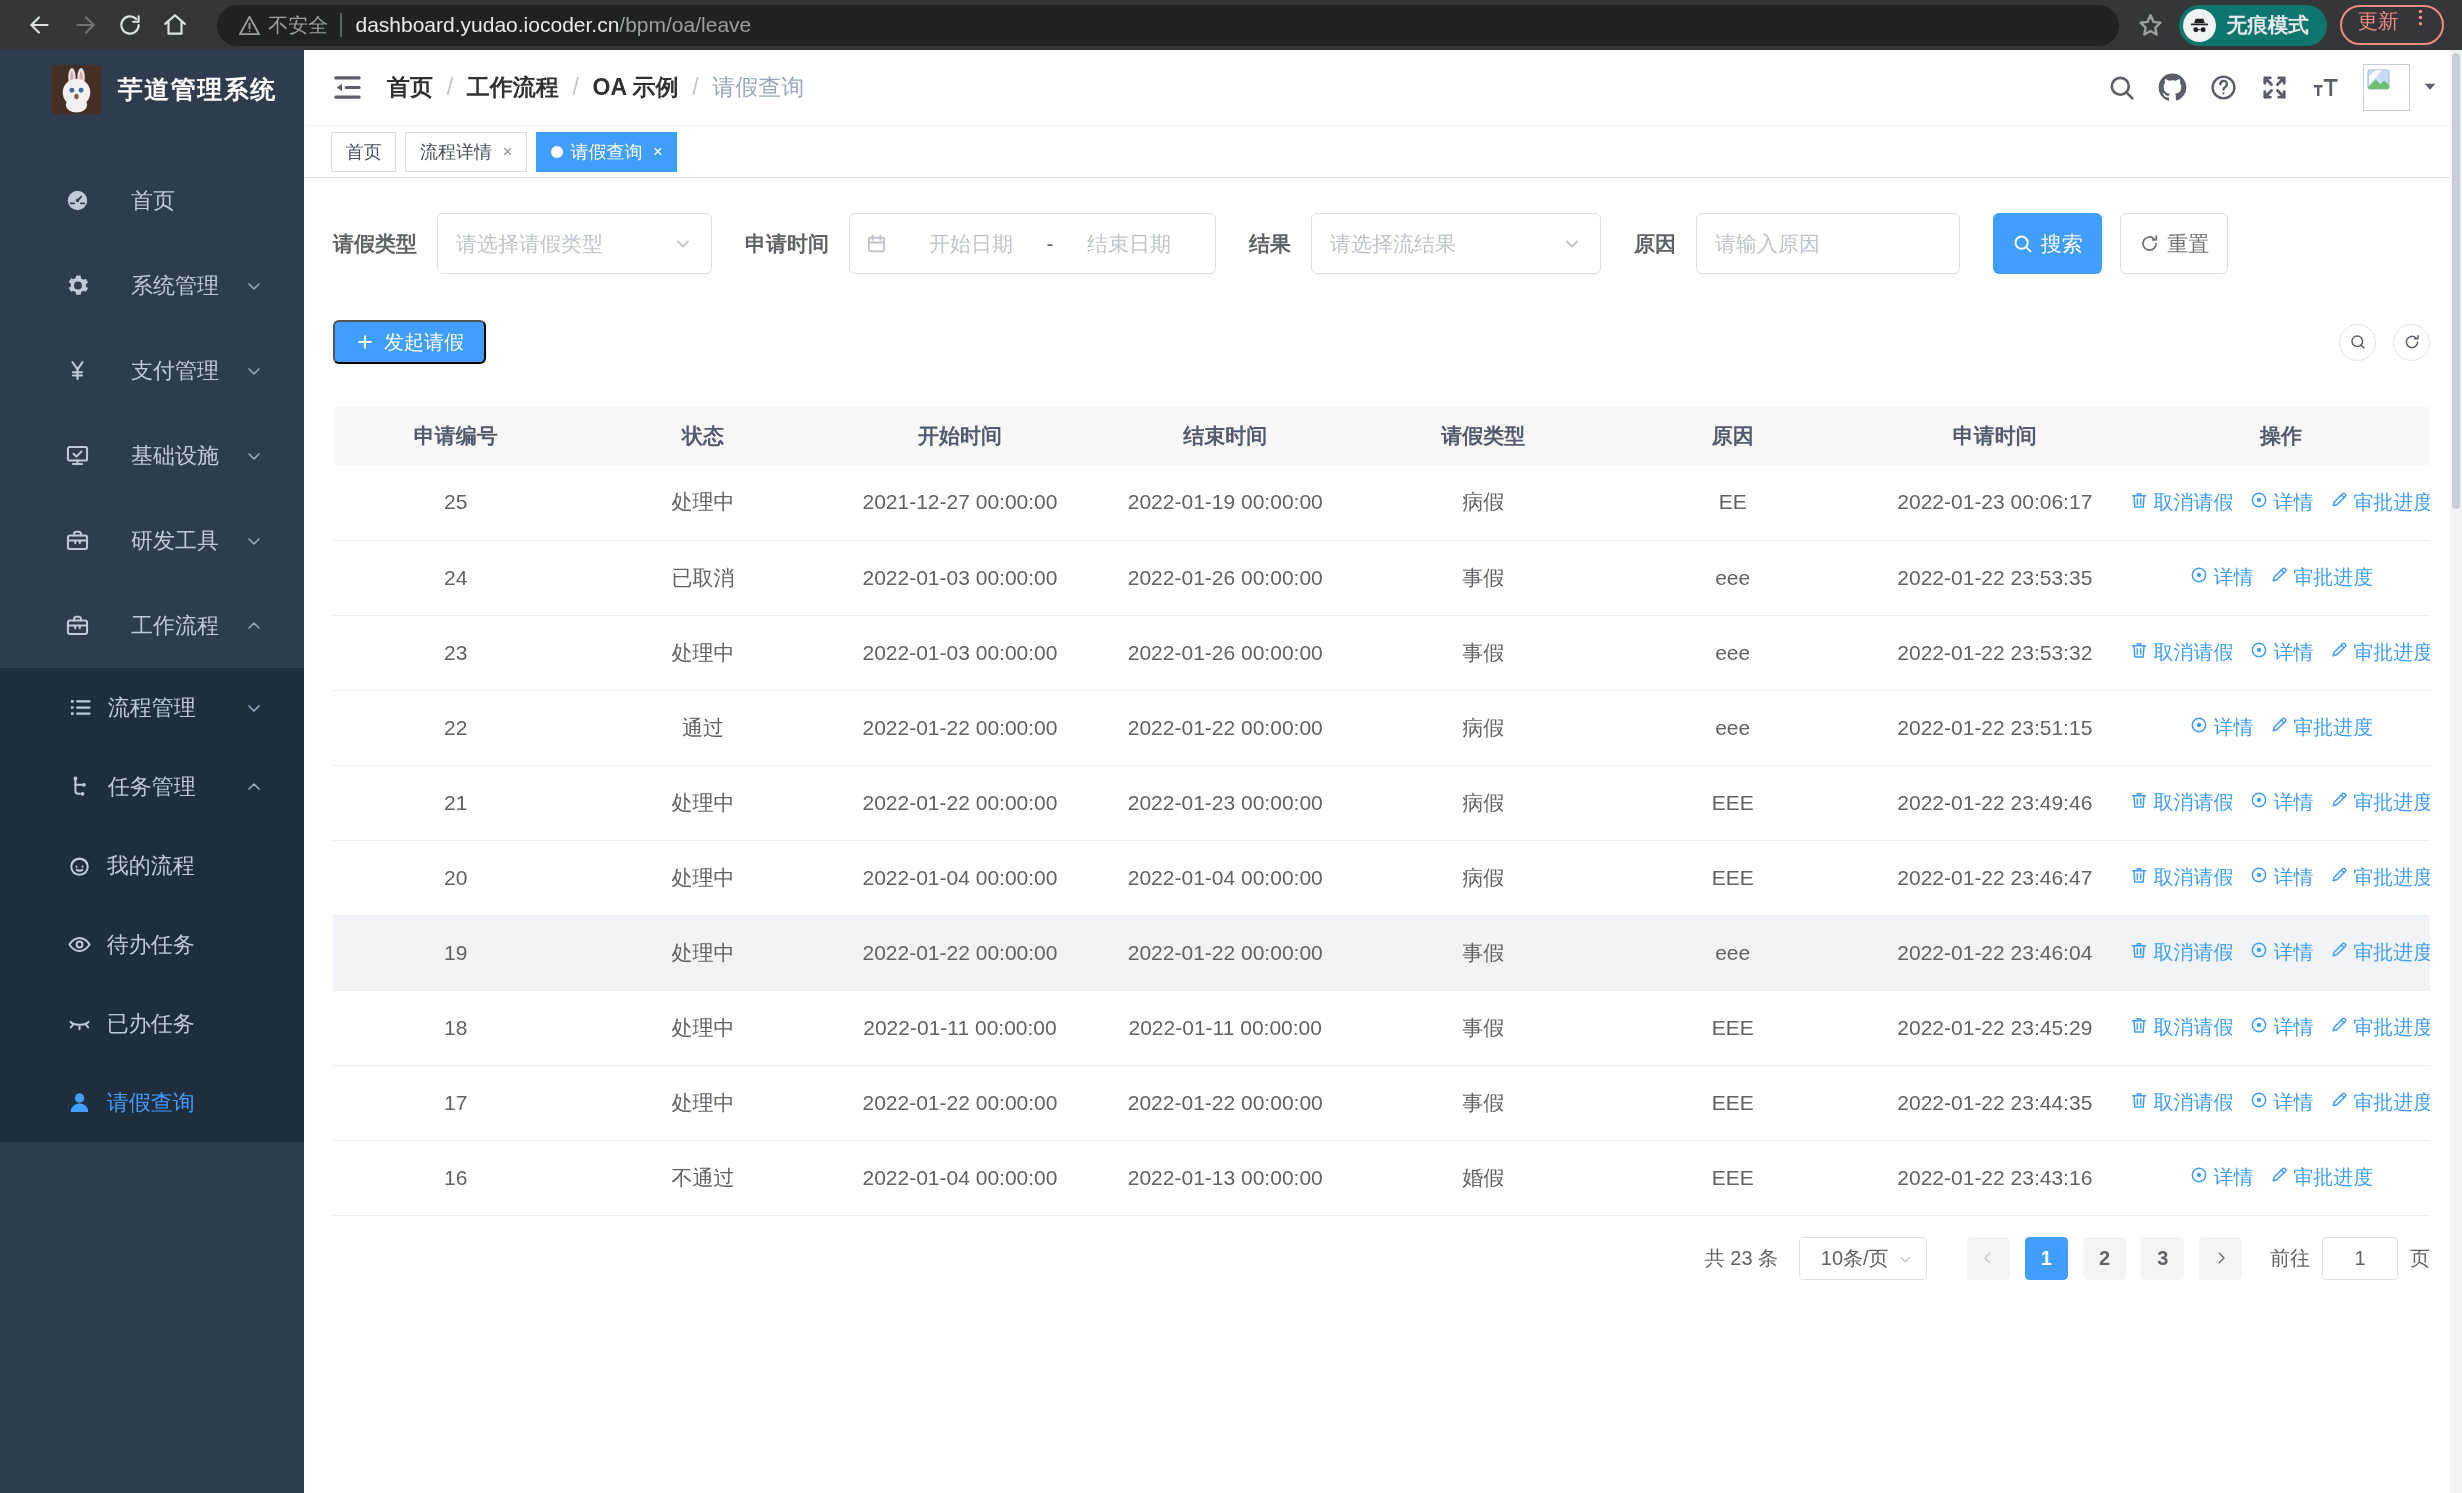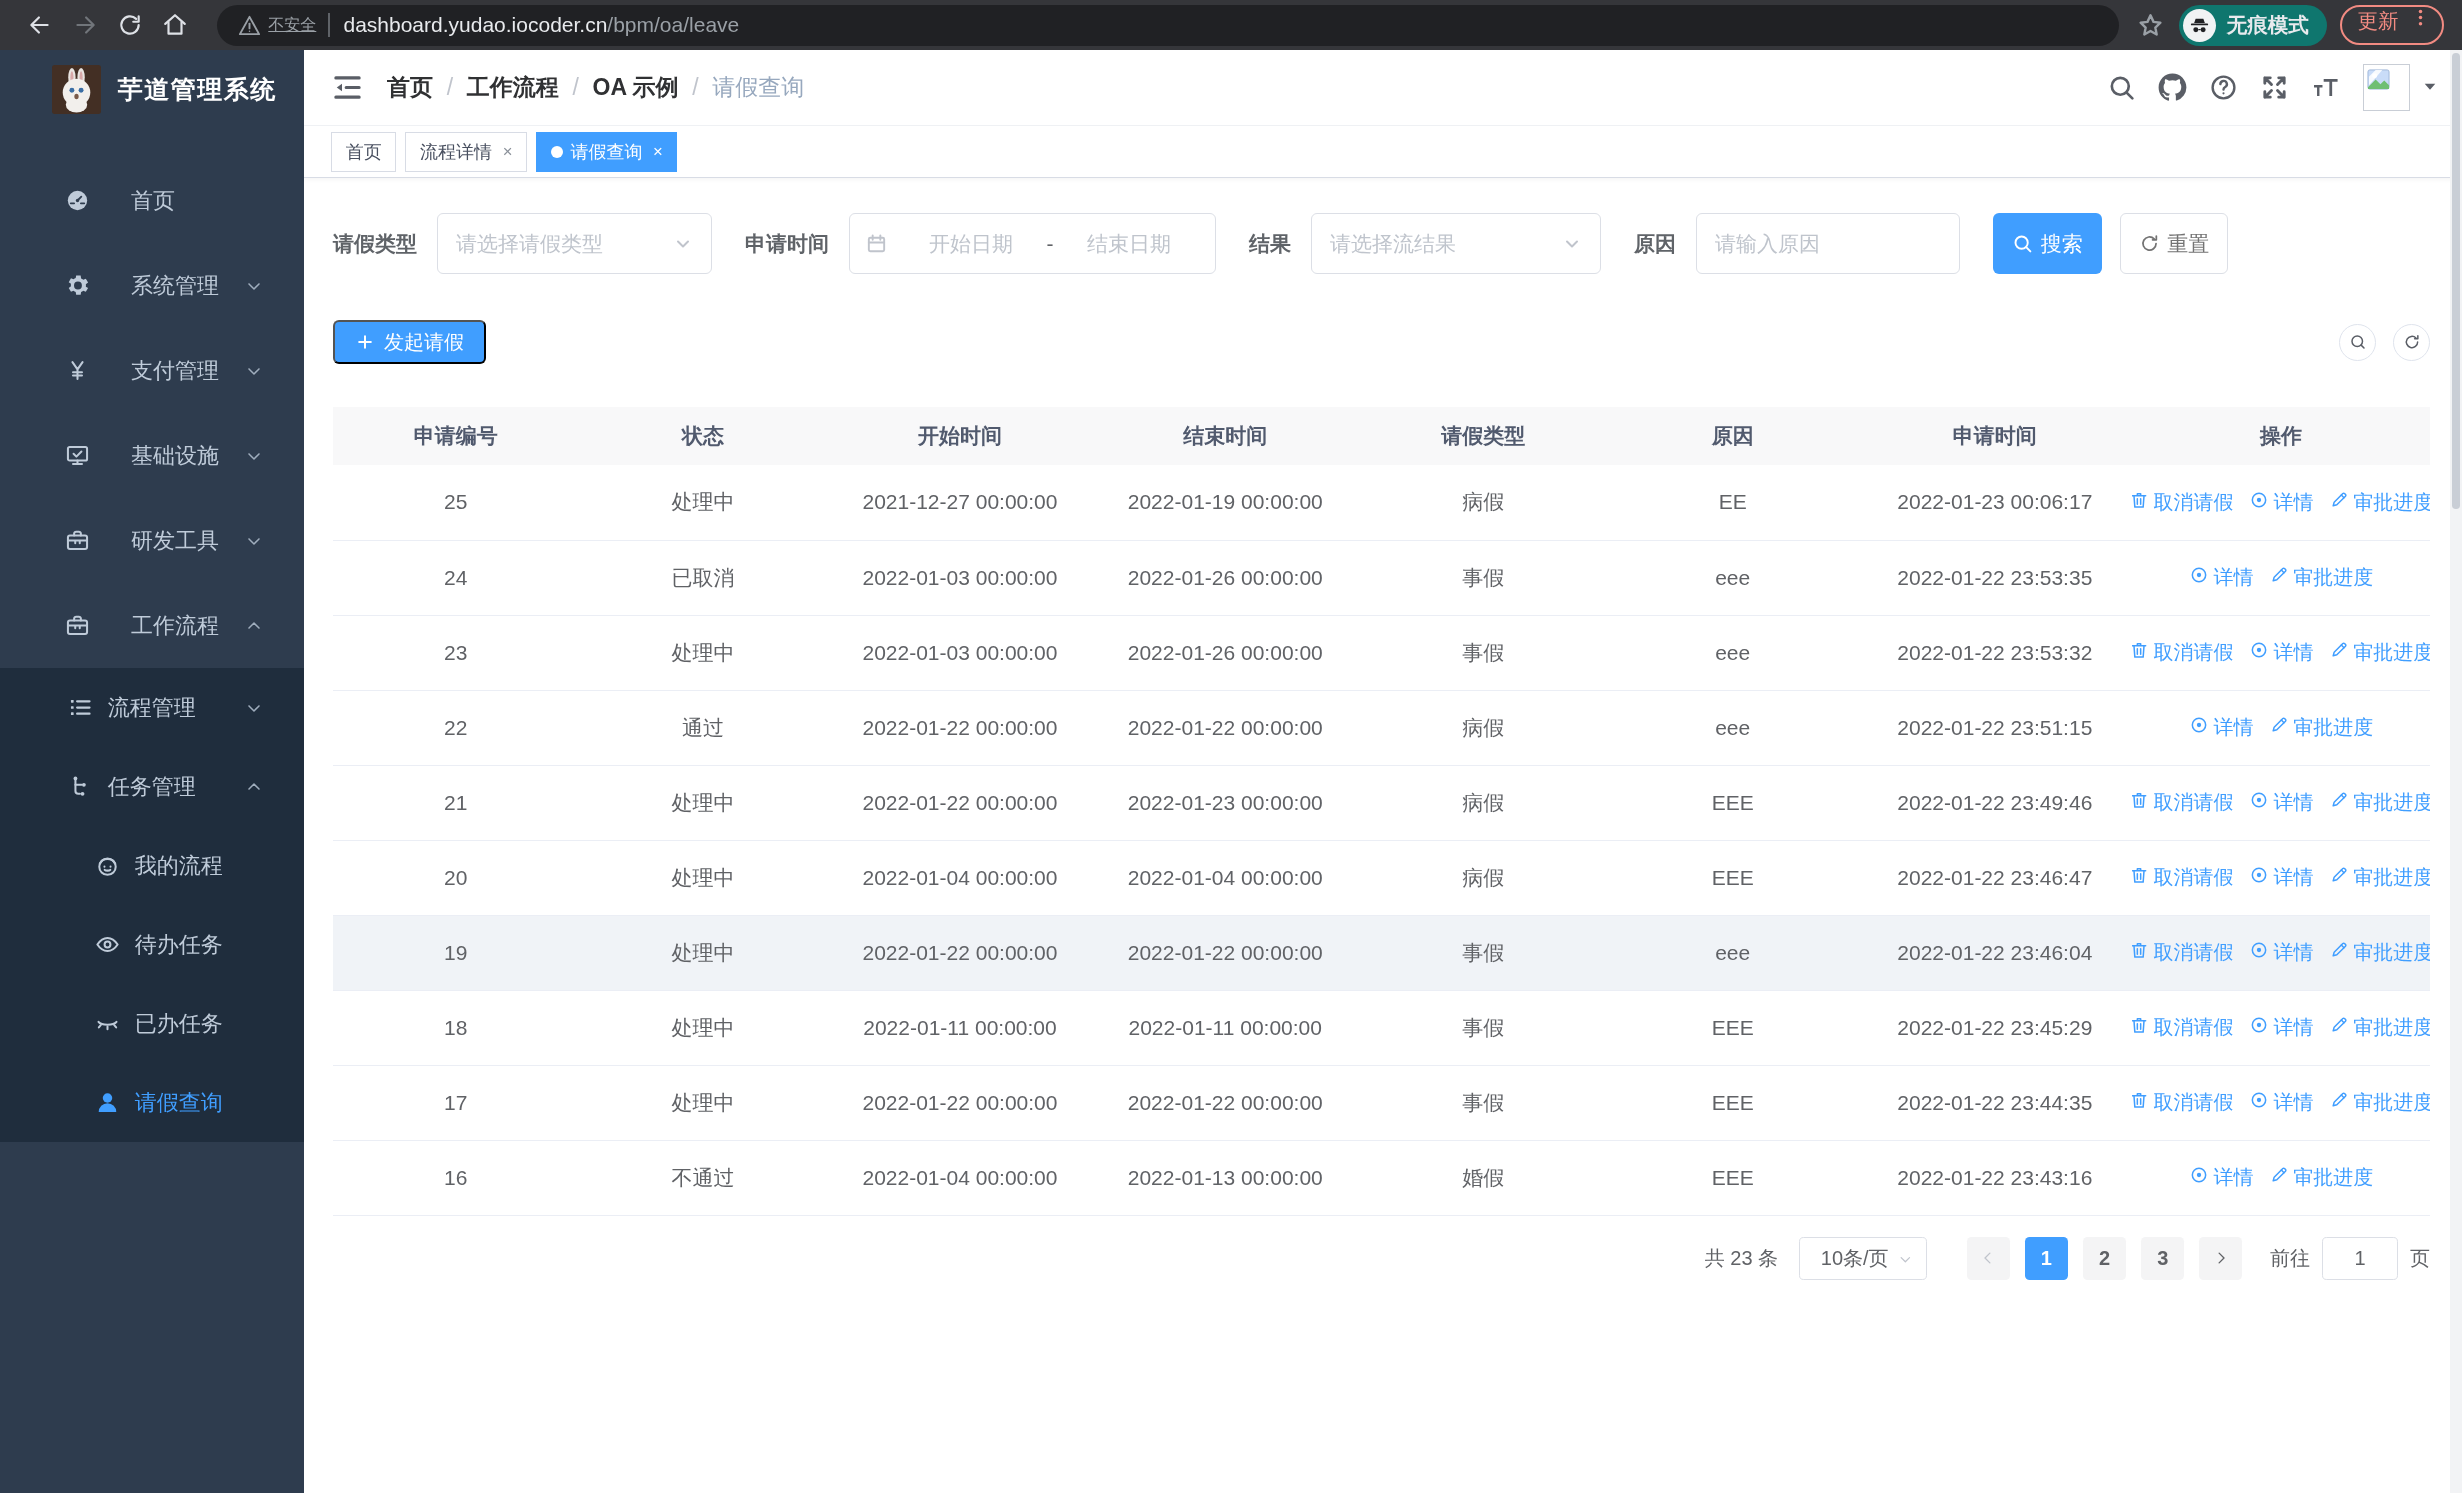--- a/index.html
+++ b/index.html
@@ -8,21 +8,21 @@
 
   
   .btoolbar { height:50px; background:#35363a; display:flex; align-items:center; padding:0 18px 0 23px; }
   .nav-ic { width:33px; height:33px; display:flex; align-items:center; justify-content:center;
     color:#dee1e6; margin-right:12px; border-radius:50%; flex:0 0 auto; }
   .nav-ic svg { width:26px; height:26px; }
   .nav-ic.dim { color:#71757a; }
   .url-pill { flex:1; height:41px; background:#202124; border-radius:20.5px; display:flex;
     align-items:center; padding:0 21px; margin:0 13.7px; min-width:0; }
   .url-pill .warn { color:#9aa0a6; width:23px; height:23px; flex:0 0 auto; }
-  .sec-label { color:#9aa0a6; font-size:16px; margin:0 12px 0 7.6px;text-decoration:underline; }
+  .sec-label { color:#9aa0a6; font-size:20px; margin:0 12px 0 7.6px; }
   .url-div { width:1.5px; height:24px; background:#5f6368; margin-right:13.7px; }
   .url-text { font-size:21px; white-space:nowrap; overflow:hidden; }
   .url-host { color:#e8eaed; }
   .url-path { color:#9aa0a6; }
   .star-ic { color:#9aa0a6; width:29px; height:29px; margin:0 13.7px 0 3px; flex:0 0 auto; }
   .incog-chip { height:41px; background:#0f766e; border-radius:20.5px; display:flex; align-items:center;
     padding:0 18px 0 4.6px; flex:0 0 auto;font-weight:bold; }
   .incog-circle { width:33px; height:33px; border-radius:50%; background:#f1f3f4; display:flex;
     align-items:center; justify-content:center; margin-right:10.6px; }
   .incog-circle svg { width:23px; height:23px; color:#202124; }
@@ -41,21 +41,21 @@
   .menu { margin-top:30px; }
   .menu-item { display:flex; align-items:center; color:#bfcbd9; font-size:22px; cursor:pointer; position:relative; }
   .menu-item .mi-icon { width:27px; height:27px; flex:0 0 auto; display:flex; align-items:center; justify-content:center; }
   .menu-item .mi-icon svg { width:27px; height:27px; }
   .menu-item .arrow { position:absolute; right:40px; width:20px; height:20px; color:#9fadbd; }
   .lv1 { height:85px; padding-left:64px; }
   .lv1 .mi-icon { margin-right:40px; }
   .submenu { background:#1f2d3d; }
   .lv2 { height:79px; padding-left:67px; }
   .lv2 .mi-icon { margin-right:13.7px; }
-  .lv3 { height:79px; padding-left:94px; }
+  .lv3 { height:79px; padding-left:66px; }
   .lv3 .mi-icon { margin-right:13.7px; }
   .menu-item.active { color:#409eff; }
 
   .main { flex:1; display:flex; flex-direction:column; min-width:0; background:#fff; }
 
   
   .navbar { height:76px; display:flex; align-items:center; padding:0 23px 0 27px;
     border-bottom:0.8px solid #f0f2f5; }
   .fold-btn { width:33px; height:33px; color:#5a5e66; margin-right:23px; cursor:pointer; }
   .fold-btn svg { width:33px; height:33px; }

